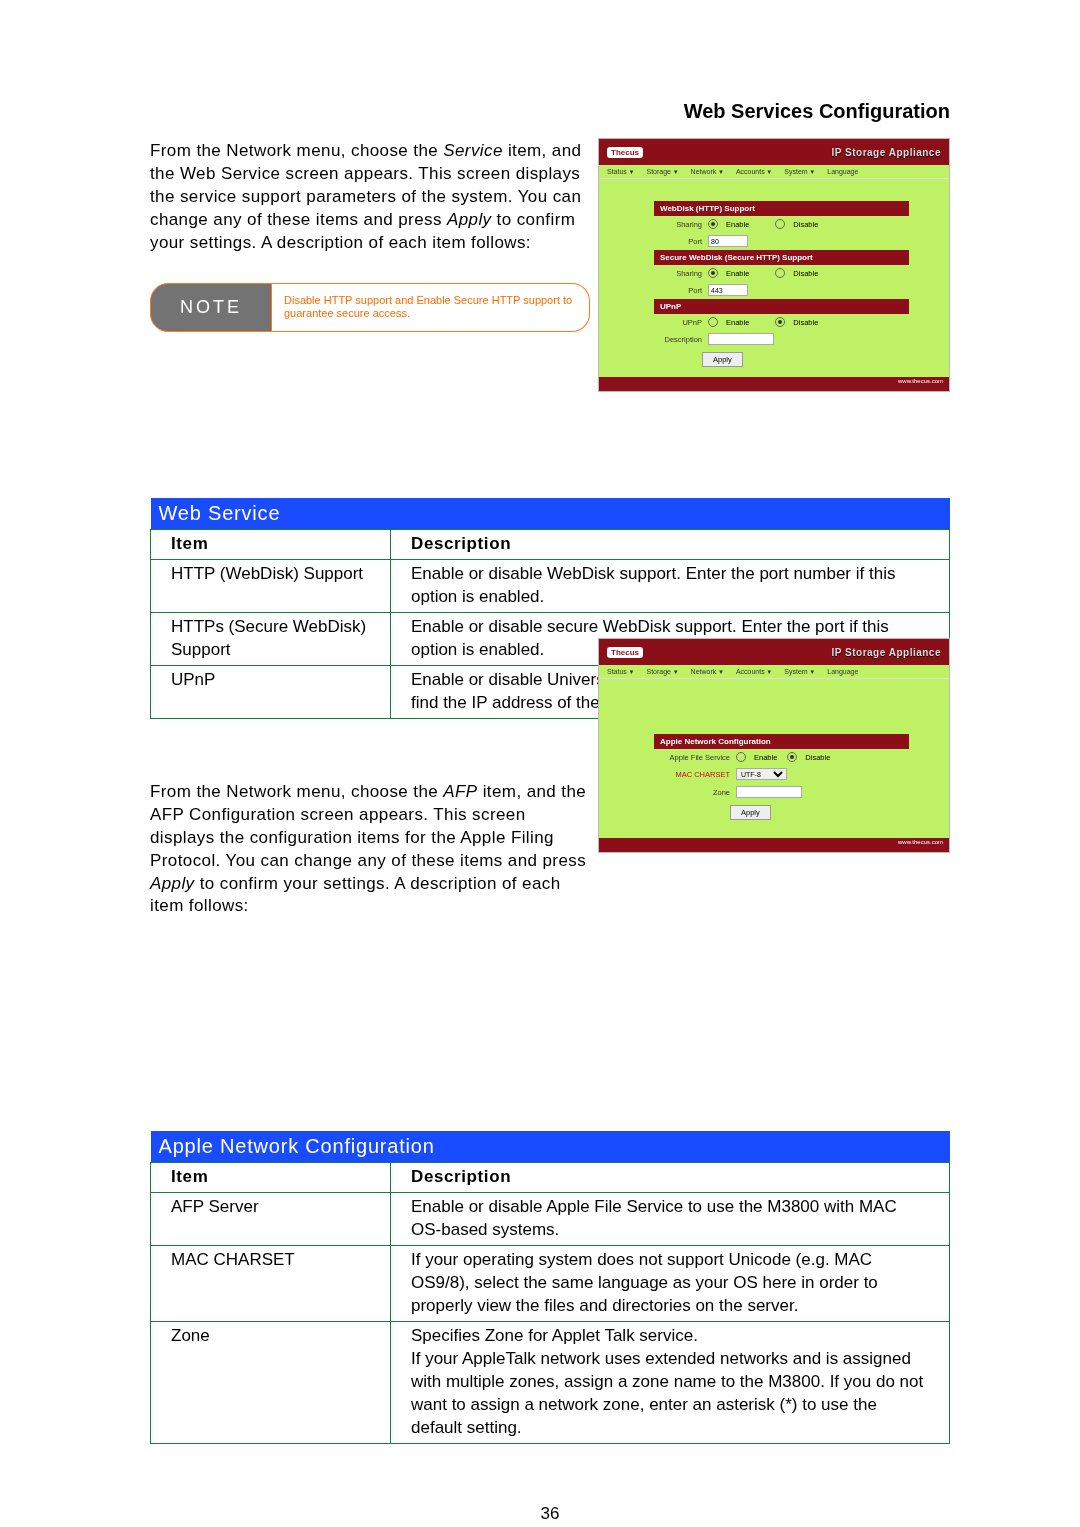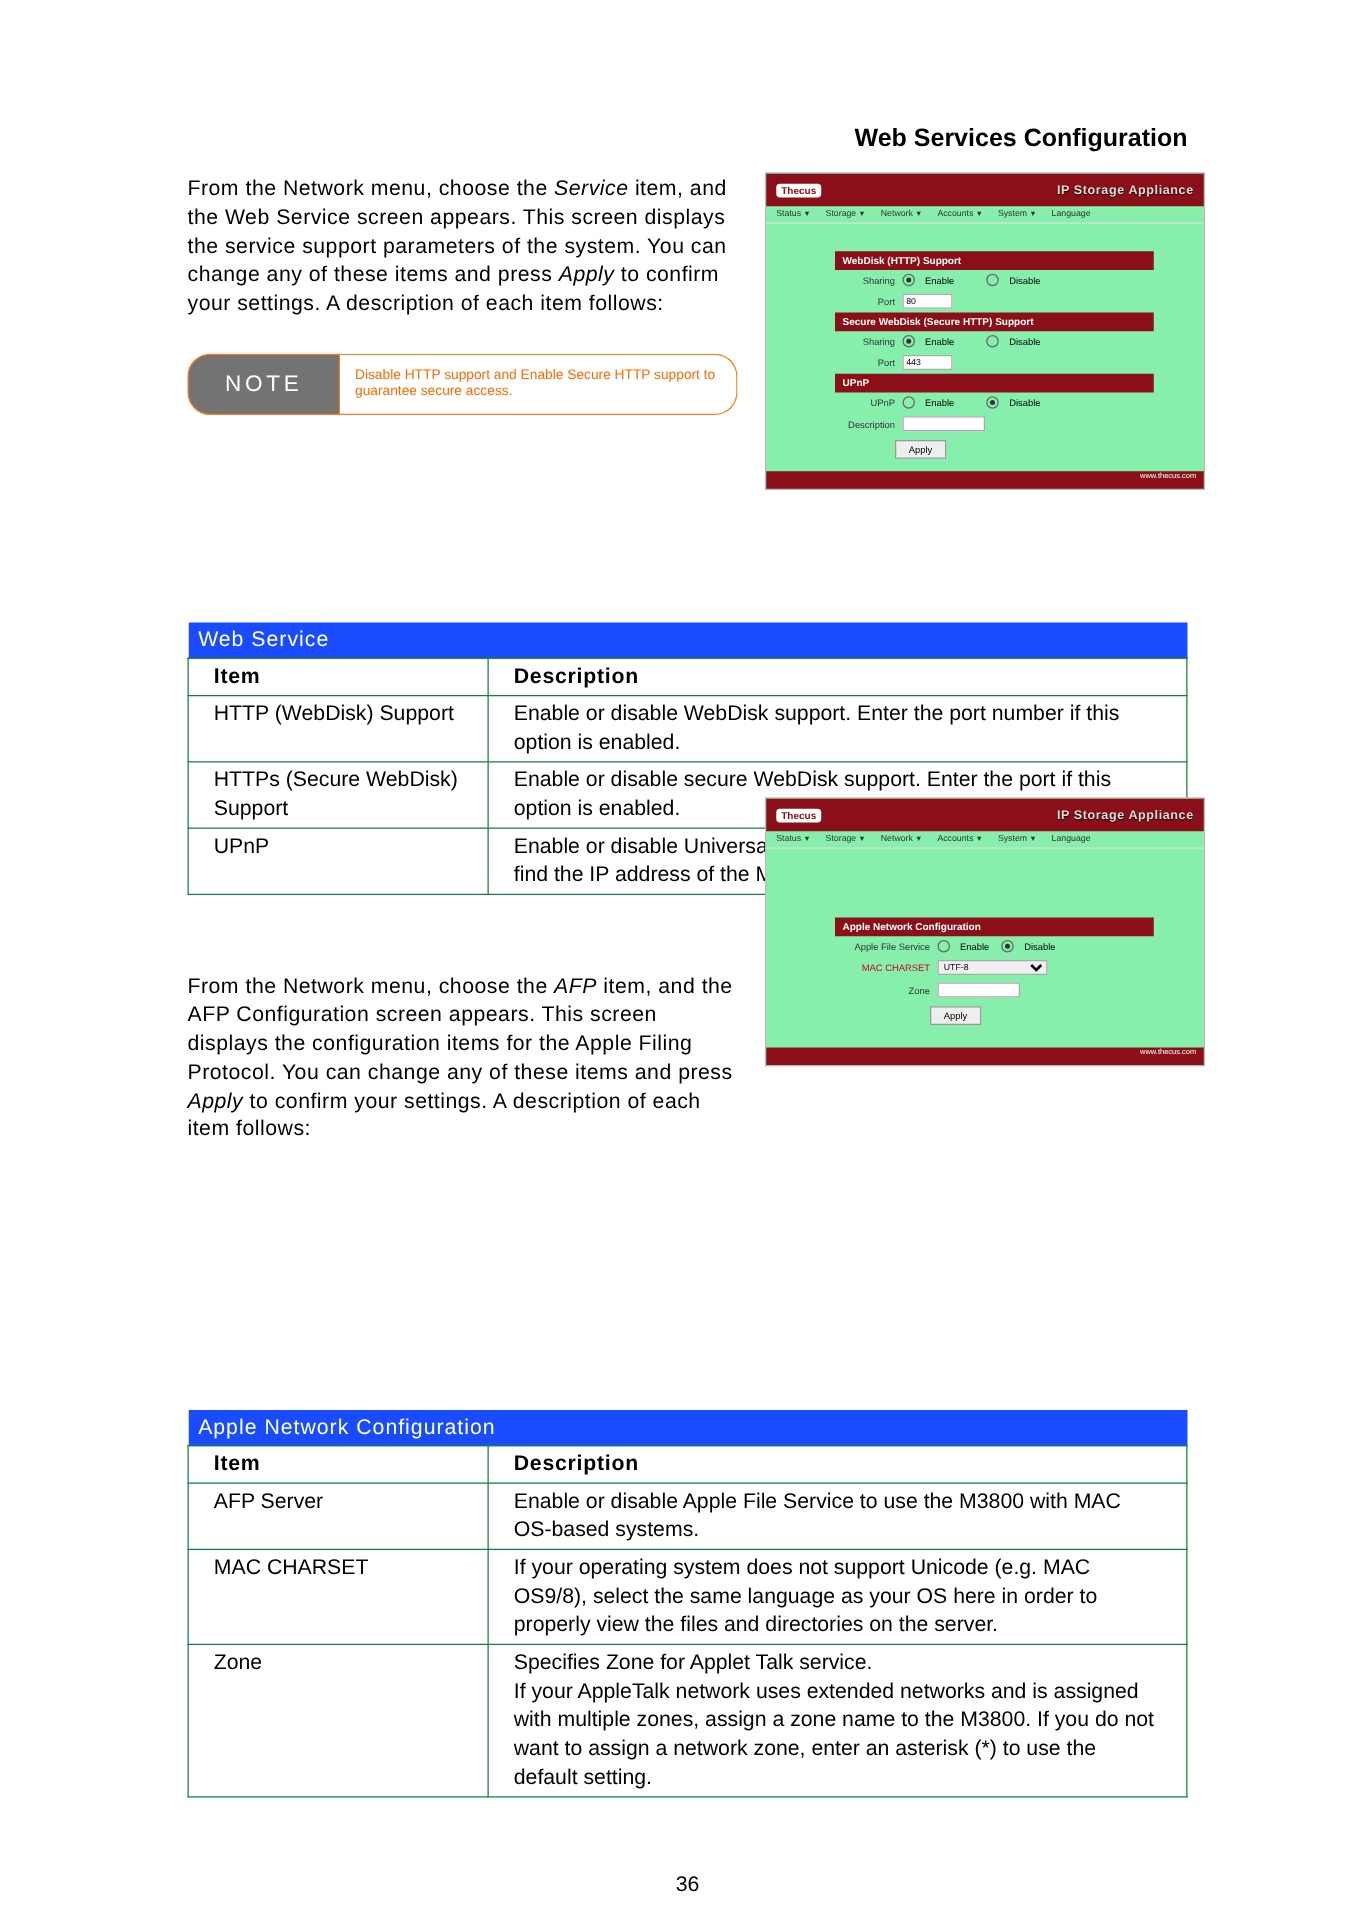--- a/index.html
+++ b/index.html
@@ -56,25 +56,25 @@
     padding: 10px 12px;
     border: 1px solid #ff7a1a;
     border-left: none;
     border-radius: 0 18px 18px 0;
     line-height: 1.25;
   }
 
   
   .shot {
     position: absolute;
-    right: 116px;
+    right: 130px;
     width: 350px;
     border: 1px solid #bbb;
     font-size: 8px;
-    background: #86efac;
+    background: #bef264;
   }
   .shot .banner {
     background: #8a0f18;
     color: #fff;
     padding: 4px 8px;
     display: flex;
     align-items: center;
     gap: 8px;
     height: 18px;
   }
@@ -128,38 +128,38 @@
   }
   .shot .row .radio { width:8px;height:8px;border:1px solid #666;border-radius:50%;display:inline-block;vertical-align:middle;margin-right:2px;}
   .shot .row .radio.on::after{content:"";display:block;width:4px;height:4px;background:#333;border-radius:50%;margin:2px;}
   .shot .apply {
     display:inline-block; padding:2px 10px; font-size:7.5px;
     background:#eee; border:1px solid #999; margin:4px 0 0 48px;
   }
   .shot .footer {
     background:#8a0f18; height:12px; text-align:right; color:#fff; font-size:6px; padding:1px 6px;
   }
-  .shot select { font-size:7px; height:12px; border:1px solid #aaa; width:88px;}
+  .shot select { font-size:7px; height:12px; border:1px solid #aaa; width:51px;}
   .shot .wideinput { width:60px !important; }
 
   
   table.defs {
     border-collapse: collapse;
     width: 100%;
     margin-top: 6px;
     font-size: 17px;
   }
   table.defs th.banner {
     background: #1a4cff;
     color: #fff;
     font-weight: normal;
     text-align: left;
     padding: 4px 8px;
     letter-spacing: 0.8px;
-    font-size: 17px;
+    font-size: 20px;
   }
   table.defs td {
     border: 1px solid #15803d;
     padding: 3px 20px;
     vertical-align: top;
     line-height: 1.35;
   }
   table.defs tr.head td {
     font-weight: bold;
     letter-spacing: 0.6px;

